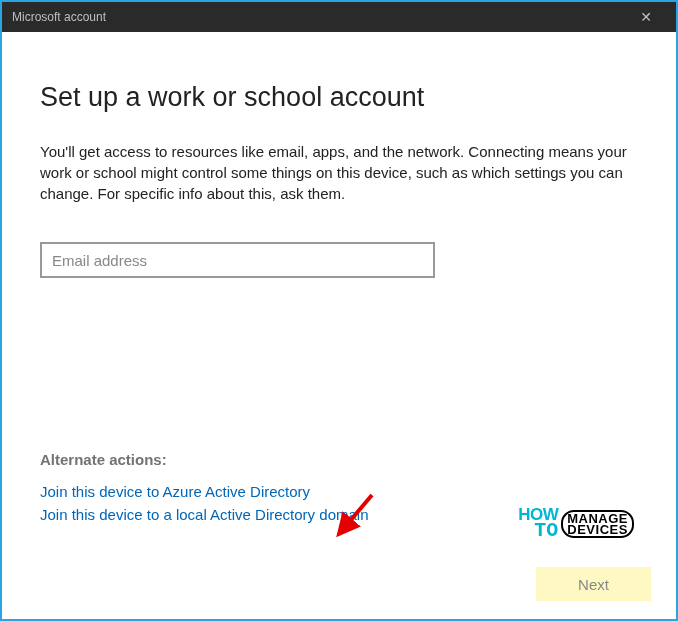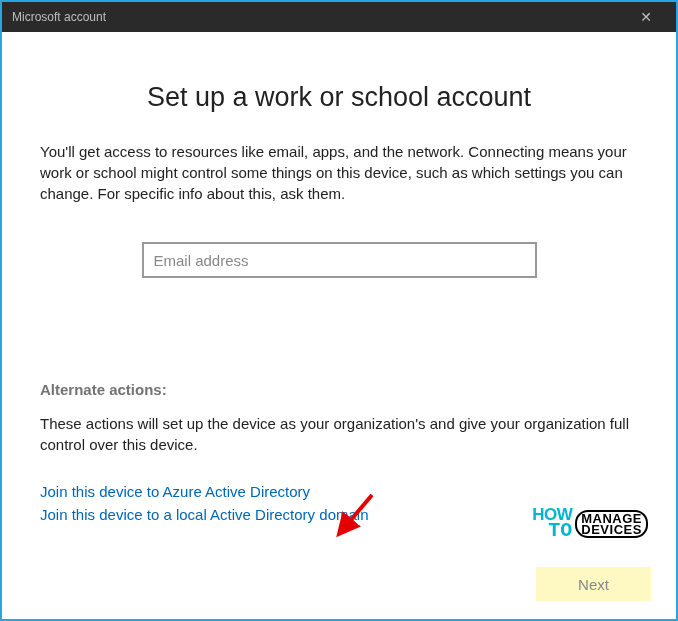--- a/index.html
+++ b/index.html
@@ -38,21 +38,20 @@
       font-size: 14px;
       color: #bfbfbf;
       cursor: pointer;
     }
     .content {
       padding: 50px 38px 20px 38px;
       flex: 1;
       display: flex;
       flex-direction: column;
       position: relative;
-      align-items: center;
     }
     .heading {
       font-size: 27px;
       font-weight: 400;
       color: #222;
       margin-bottom: 28px;
     }
     .desc {
       font-size: 15px;
       color: #222;
@@ -110,21 +109,21 @@
       cursor: default;
     }
     .arrow {
       position: absolute;
       left: 330px;
       top: 458px;
       pointer-events: none;
     }
     .watermark {
       position: absolute;
-      right: 28px;
+      right: 42px;
       top: 475px;
       display: flex;
       align-items: center;
       pointer-events: none;
       margin-left: 44px;
     }
     .wm-howto {
       text-align: right;
       line-height: 0.9;
       margin-right: 3px;
@@ -172,21 +171,20 @@
   </div>
 
   <div class="content">
     <h1 class="heading">Set up a work or school account</h1>
     <p class="desc">You'll get access to resources like email, apps, and the network. Connecting means your work or school might control some things on this device, such as which settings you can change. For specific info about this, ask them.</p>
 
     <input type="text" class="email-input" placeholder="Email address" style="">
 
     <div class="alt-section">
       <div class="alt-heading">Alternate actions:</div>
-      <p class="alt-desc">These actions will set up the device as your organization's and give your organization full control over this device.</p>
       <a class="link">Join this device to Azure Active Directory</a>
       <a class="link">Join this device to a local Active Directory domain</a>
     </div>
 
     <svg class="arrow" width="50" height="50">
       <defs>
         <marker id="ah" markerWidth="8" markerHeight="8" refX="3" refY="3" orient="auto">
           <polygon points="0 0, 6 3, 0 6" fill="#e30000"></polygon>
         </marker>
       </defs>

